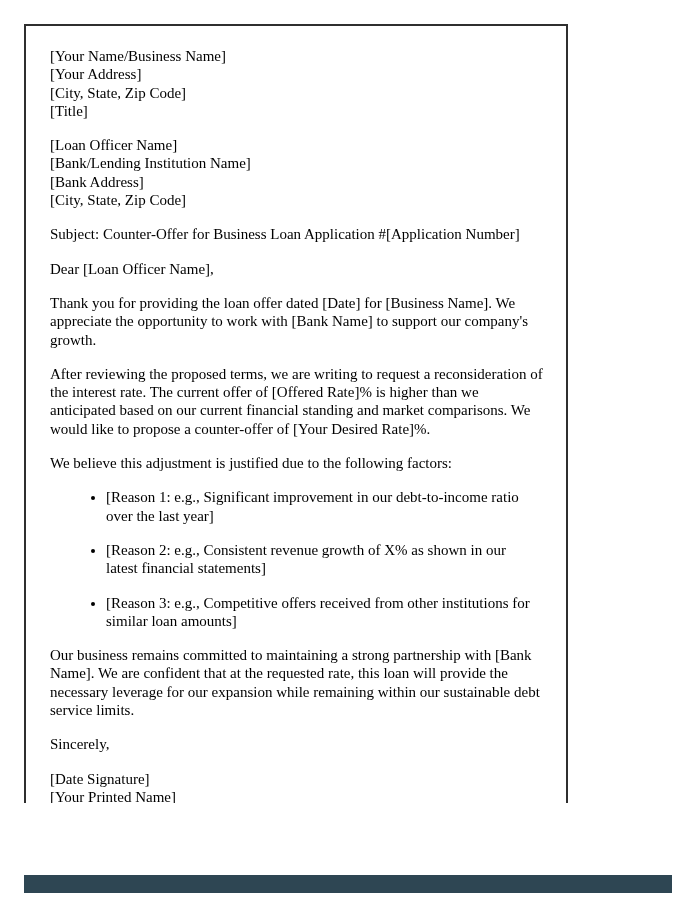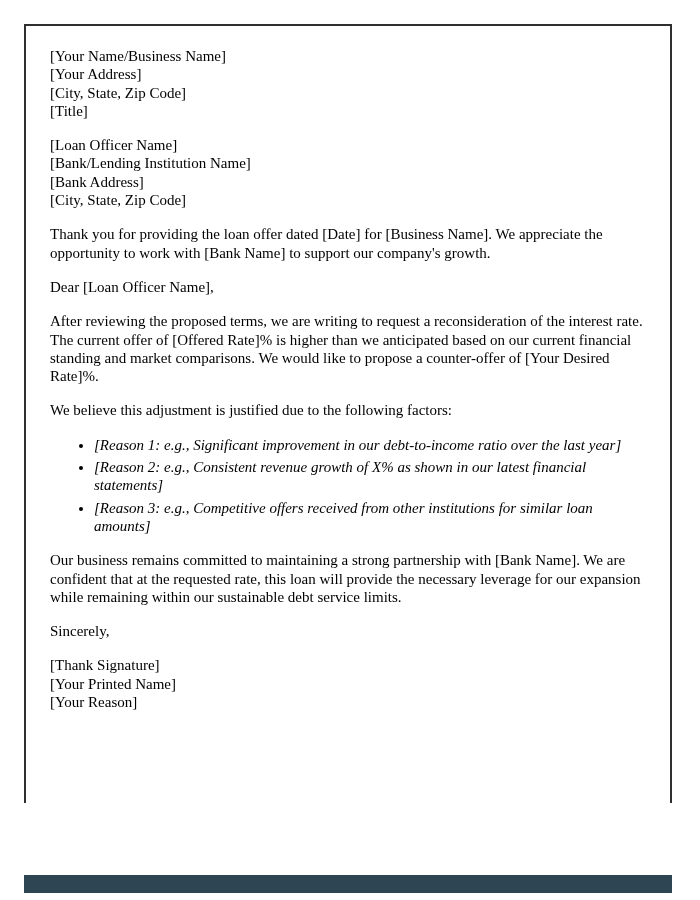--- a/index.html
+++ b/index.html
@@ -12,21 +12,21 @@
     position: relative;
     background: #ffffff;
     font-family: "Liberation Serif", "DejaVu Serif", serif;
     color: #000000;
     overflow: hidden;
   }
   .letter-frame {
     position: absolute;
     left: 24px;
     top: 24px;
-    width: 648px;
+    width: 544px;
     height: 779px;
     box-sizing: border-box;
     border: 2px solid #2f2f2f;
     border-bottom: none;
     padding: 21px 20px 0 24px;
     font-size: 15px;
     line-height: 18.3px;
     overflow: hidden;
   }
   .letter-frame p {
@@ -34,23 +34,22 @@
   }
   .letter-frame p.first {
     margin-top: 0;
   }
   .addr-line { white-space: nowrap; }
   ul.factors {
     margin: 16px 0;
     padding-left: 40px;
   }
   ul.factors li {
-    margin: 4px;
+    margin: 16px;
     padding: 0;
-    font-style: italic;
   }
   .footer-bar {
     position: absolute;
     left: 24px;
     top: 875px;
     width: 648px;
     height: 18px;
     background: #2e4653;
   }
 </style>
@@ -66,41 +65,42 @@
     <span class="addr-line">[Title]</span>
   </p>
 
   <p>
     <span class="addr-line">[Loan Officer Name]</span><br>
     <span class="addr-line">[Bank/Lending Institution Name]</span><br>
     <span class="addr-line">[Bank Address]</span><br>
     <span class="addr-line">[City, State, Zip Code]</span>
   </p>
 
+  <p>Subject: Counter-Offer for Business Loan Application #[Application Number]</p>
+
+  <p>Dear [Loan Officer Name],</p>
 
   <p>Thank you for providing the loan offer dated [Date] for [Business Name]. We appreciate the opportunity to work with [Bank Name] to support our company's growth.</p>
-
-  <p>Dear [Loan Officer Name],</p>
 
   <p>After reviewing the proposed terms, we are writing to request a reconsideration of the interest rate. The current offer of [Offered Rate]% is higher than we anticipated based on our current financial standing and market comparisons. We would like to propose a counter-offer of [Your Desired Rate]%.</p>
 
   <p>We believe this adjustment is justified due to the following factors:</p>
 
   <ul class="factors">
     <li>[Reason 1: e.g., Significant improvement in our debt-to-income ratio over the last year]</li>
     <li>[Reason 2: e.g., Consistent revenue growth of X% as shown in our latest financial statements]</li>
     <li>[Reason 3: e.g., Competitive offers received from other institutions for similar loan amounts]</li>
   </ul>
 
   <p>Our business remains committed to maintaining a strong partnership with [Bank Name]. We are confident that at the requested rate, this loan will provide the necessary leverage for our expansion while remaining within our sustainable debt service limits.</p>
 
 
   <p>Sincerely,</p>
 
   <p>
-    <span class="addr-line">[Thank Signature]</span><br>
+    <span class="addr-line">[Date Signature]</span><br>
     <span class="addr-line">[Your Printed Name]</span><br>
     <span class="addr-line">[Your Reason]</span>
   </p>
 
 </div>
 
 <div class="footer-bar"></div>
 
 </body></html>

